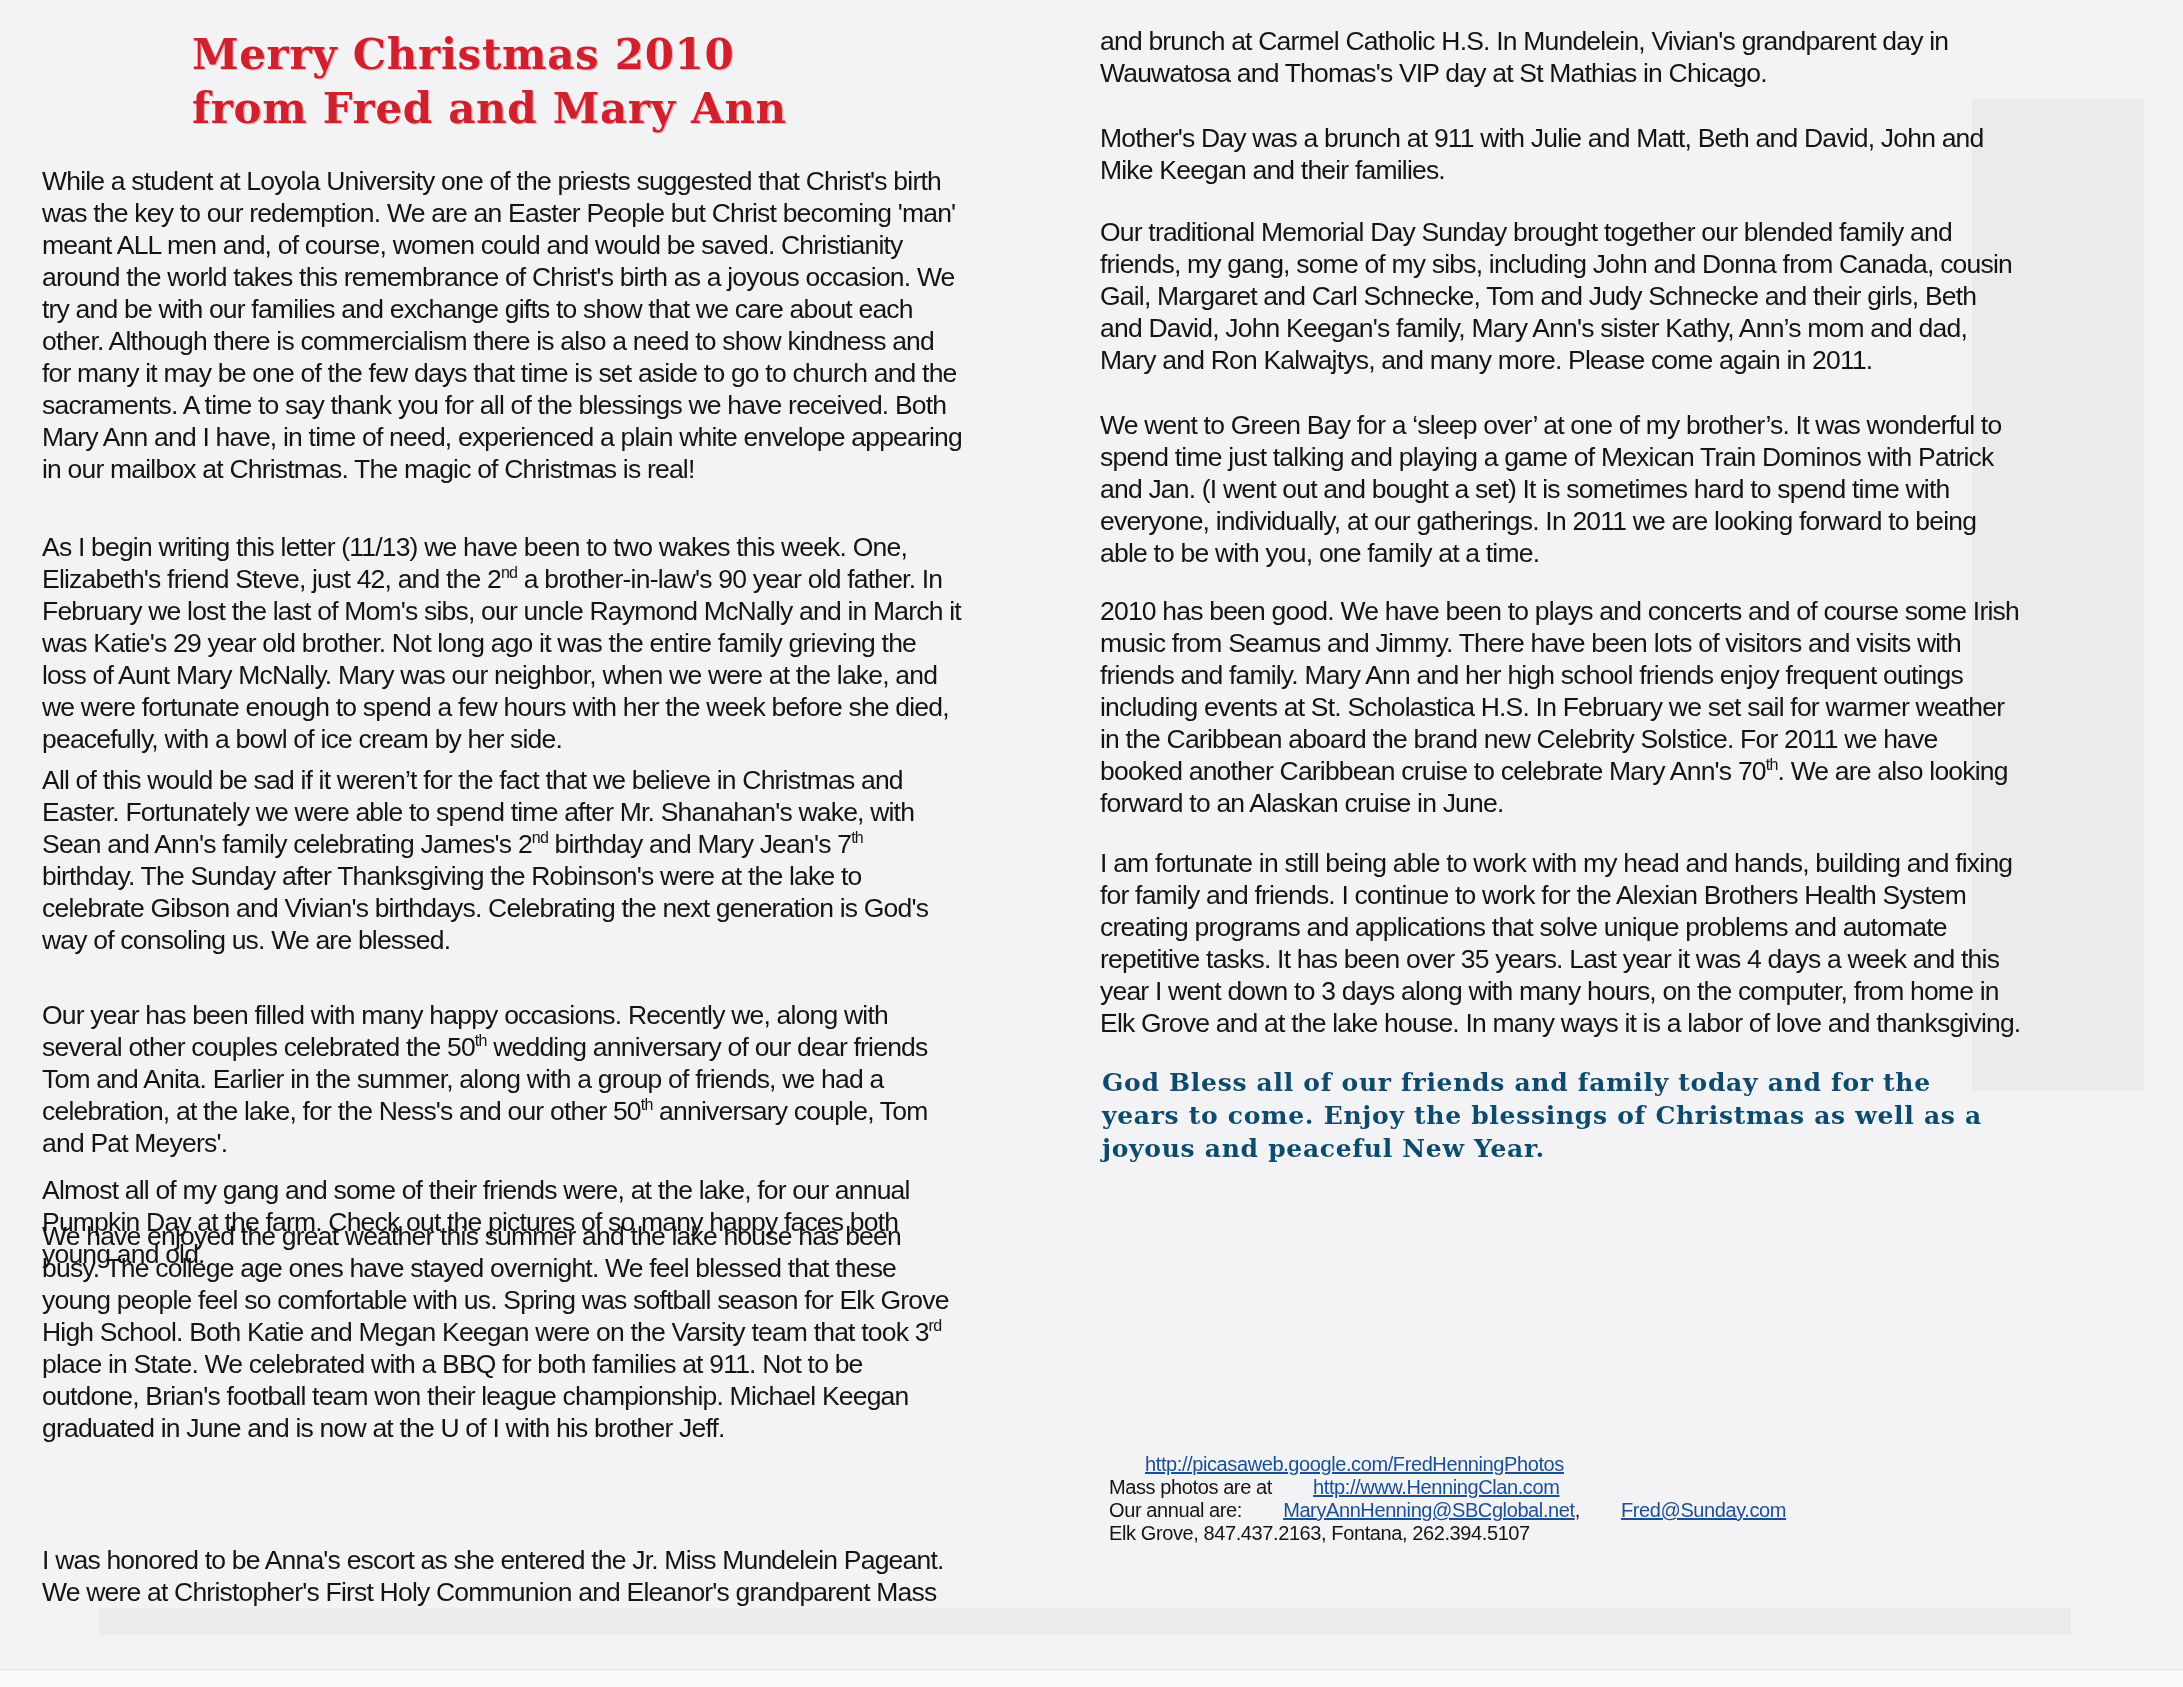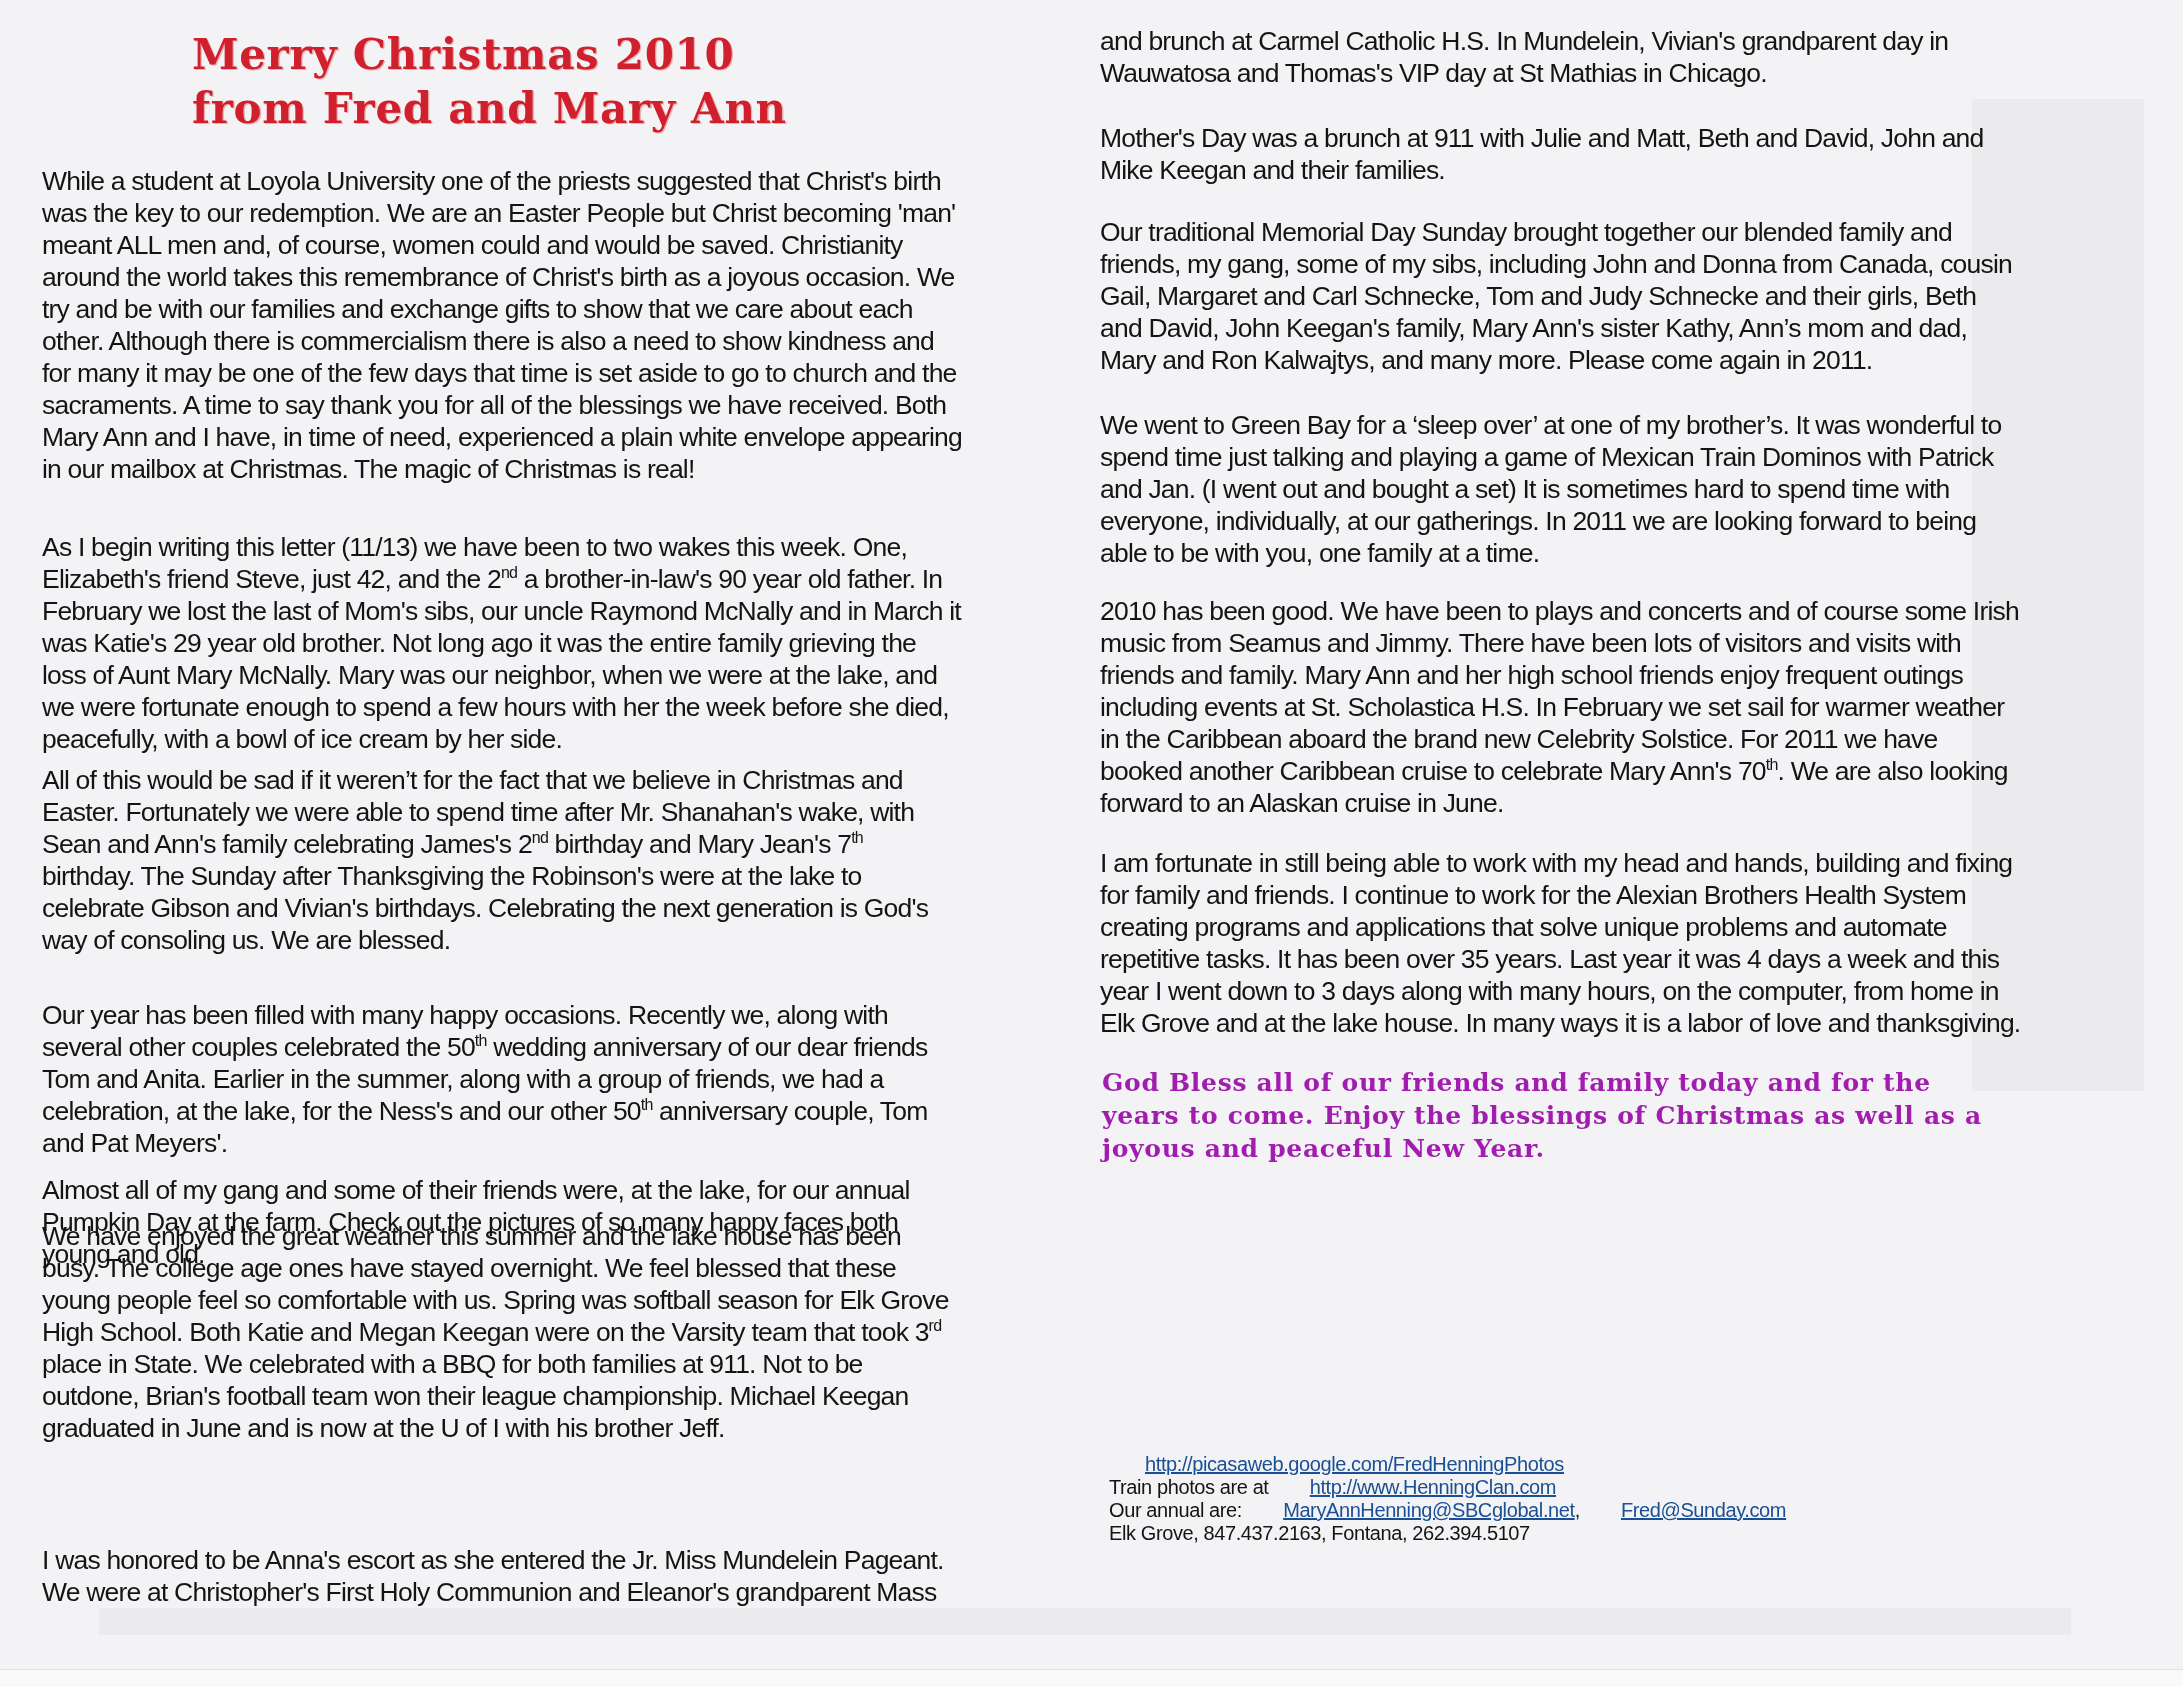--- a/index.html
+++ b/index.html
@@ -10,21 +10,21 @@
   .title { position:absolute; left:192px; width:715px; top:28px; text-align:left;
     font-family:"DejaVu Serif", serif; font-weight:bold; color:#d0202e; font-size:42px; line-height:54px;
     text-shadow: 1.3px 1.3px 0 #e8b0b0; letter-spacing:0.7px; }
   .col { position:absolute; }
   .p { position:absolute; font-family:"Liberation Sans", sans-serif; font-size:26.5px; line-height:32px; color:#141414;
        letter-spacing:-0.8px; transform-origin:0 0; white-space:pre-line; }
   .left .p { left:42px; width:1092px; }
   .right .p { left:1100px; width:1092px; }
   sup { font-size:16px; line-height:0; }
   .bless { position:absolute; left:1102px; top:1066px; width:1032px; font-family:"DejaVu Serif", serif; font-weight:bold;
-           color:#a21caf; font-size:25px; line-height:33px; letter-spacing:0.7px; white-space:pre-line; }
+           color:#0c4a6e; font-size:25px; line-height:33px; letter-spacing:0.7px; white-space:pre-line; }
   .contact { position:absolute; left:1109px; top:1453px; width:794px; font-family:"Liberation Sans", sans-serif;
              font-size:20px; line-height:23px; color:#141414; letter-spacing:-0.4px; }
   .contact a { color:#1a4f96; text-decoration:underline;margin-left:36px; }
   .line { display:block; }
 </style>
 </head>
 <body>
 
 <div class="paper"></div>
 <div class="ghost" style="left:1972px;top:99px;width:172px;height:992px;"></div>
@@ -107,18 +107,18 @@
 repetitive tasks. It has been over 35 years. Last year it was 4 days a week and this
 year I went down to 3 days along with many hours, on the computer, from home in
 Elk Grove and at the lake house. In many ways it is a labor of love and thanksgiving.</div>
 
   <div class="bless">God Bless all of our friends and family today and for the
 years to come. Enjoy the blessings of Christmas as well as a
 joyous and peaceful New Year.</div>
 
   <div class="contact">
     <span class="line"><a>http://picasaweb.google.com/FredHenningPhotos</a></span>
-    <span class="line"><span>Train photos are at </span><a>http://www.HenningClan.com</a></span>
+    <span class="line"><span>Mass photos are at </span><a>http://www.HenningClan.com</a></span>
     <span class="line"><span>Our annual are:  </span><a>MaryAnnHenning@SBCglobal.net</a><span>, </span><a>Fred@Sunday.com</a></span>
     <span class="line">Elk Grove, 847.437.2163, Fontana, 262.394.5107</span>
   </div>
 </div>
 
 
 </body></html>

